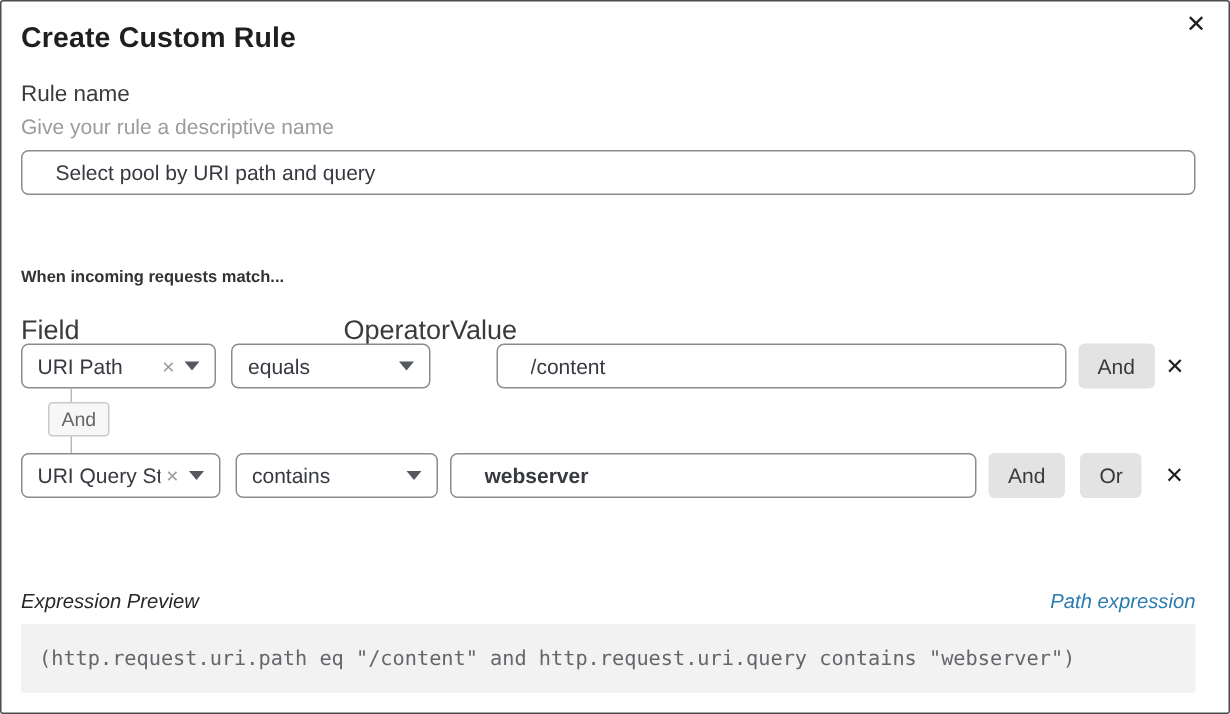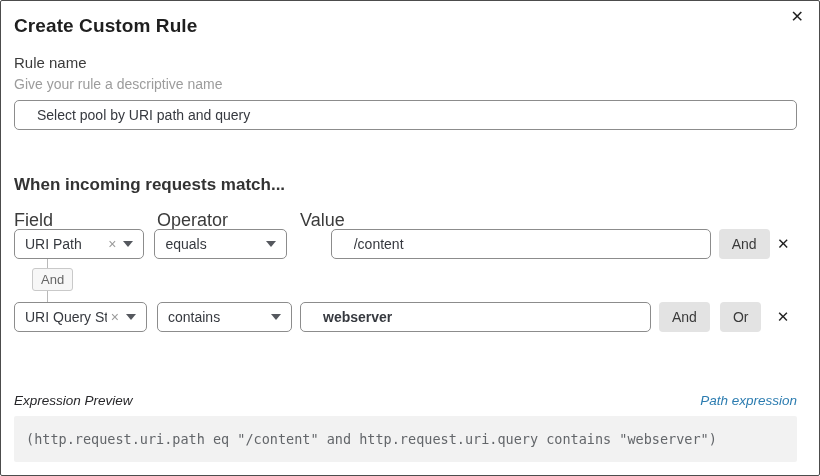--- a/index.html
+++ b/index.html
@@ -63,35 +63,35 @@
     padding: 0 22px;
     font-family: inherit;
     font-size: 14px;
     color: #36393f;
     background: #fff;
     outline: none;
   }
 
   .section-heading {
     margin-top: 46px;
-    font-size: 17px;
+    font-size: 11px;
     line-height: 18px;
     font-weight: 700;
     color: #333;
   }
 
   .col-labels {
     display: flex;
     margin-top: 19px;
     font-size: 18px;
     line-height: 14px;
     color: #3b3b3b;
   }
   .col-field-label   { width: 143px; }
-  .col-op-label      { width: 143px; }
+  .col-op-label      { width: 143px; text-align: right; }
   .col-value-label   { flex: 1; }
 
   .cond-row {
     display: flex;
     align-items: center;
     margin-top: 2px;
     height: 30px;
   }
   .row2 { margin-top: 0; }
 

